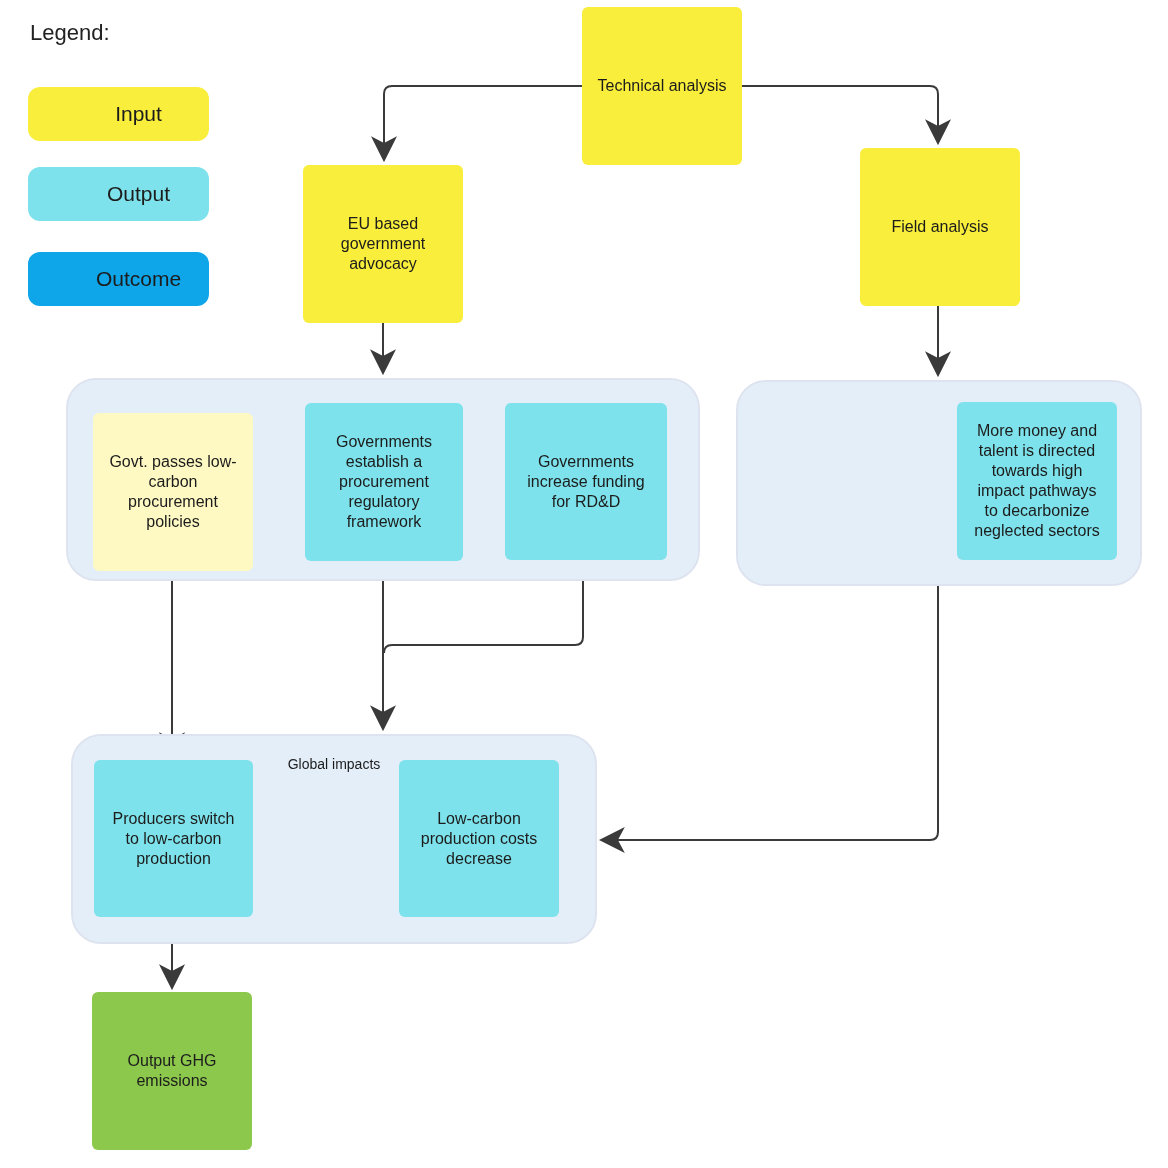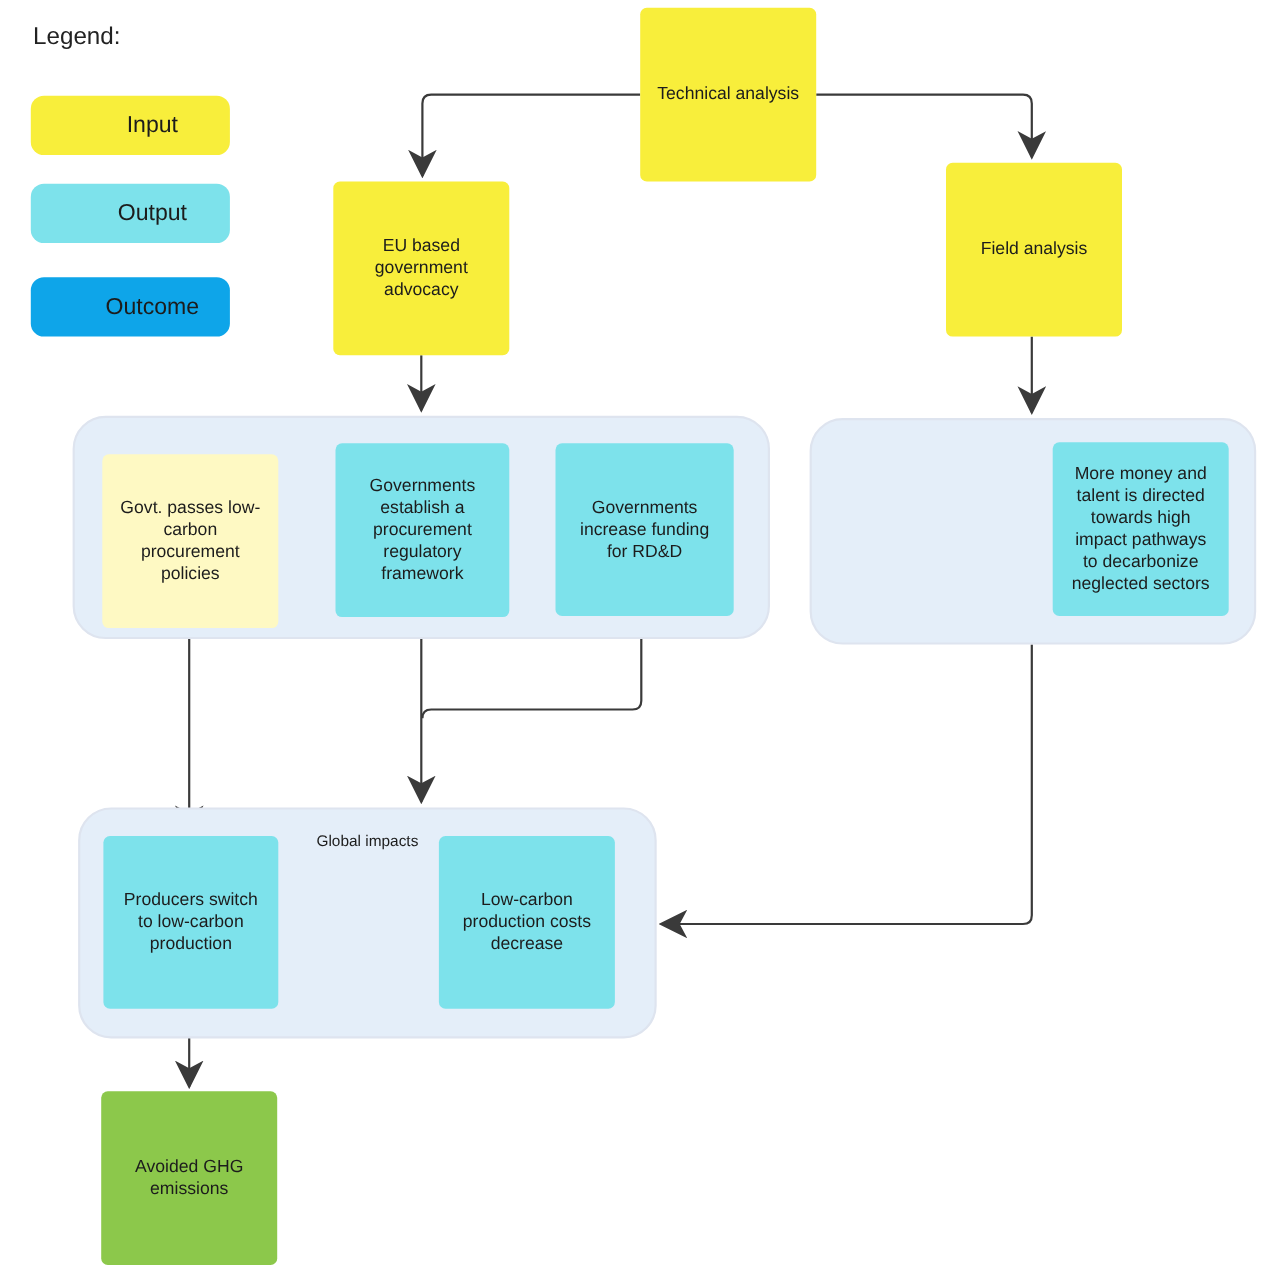--- a/index.html
+++ b/index.html
@@ -126,16 +126,16 @@
   </div>
 
   <div class="node" style="left: 94px; top: 760px; width: 159px; height: 157px; background-color: rgb(125, 226, 235);">
     <span class="lbl">Producers switch to low-carbon production</span>
   </div>
   <div class="node" style="left: 399px; top: 760px; width: 160px; height: 157px; background-color: rgb(125, 226, 235);">
     <span class="lbl">Low-carbon production costs decrease</span>
   </div>
 
   <div class="node" style="left: 92px; top: 992px; width: 160px; height: 158px; background-color: rgb(140, 200, 75);">
-    <span class="lbl">Avoided GHG emissions</span>
+    <span class="lbl">Output GHG emissions</span>
   </div>
 
 </div>
 
 </body></html>

